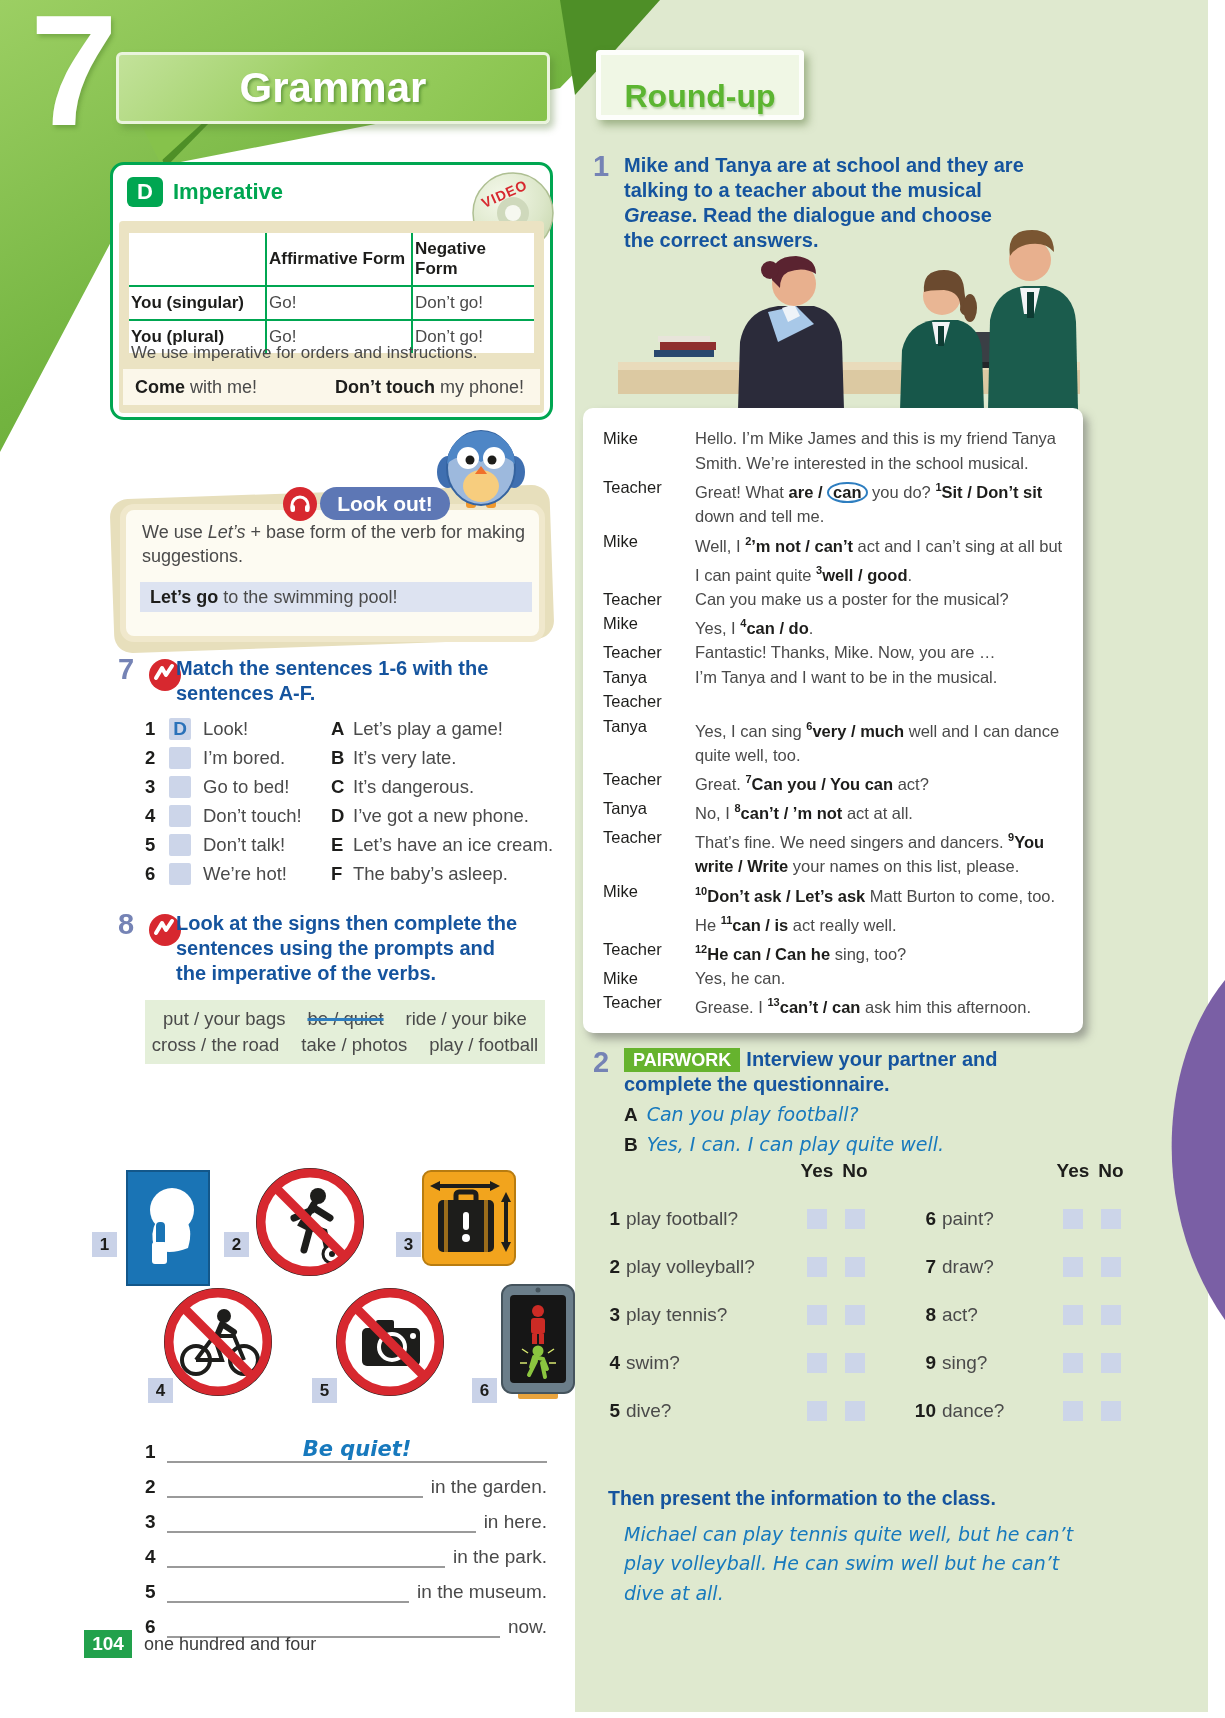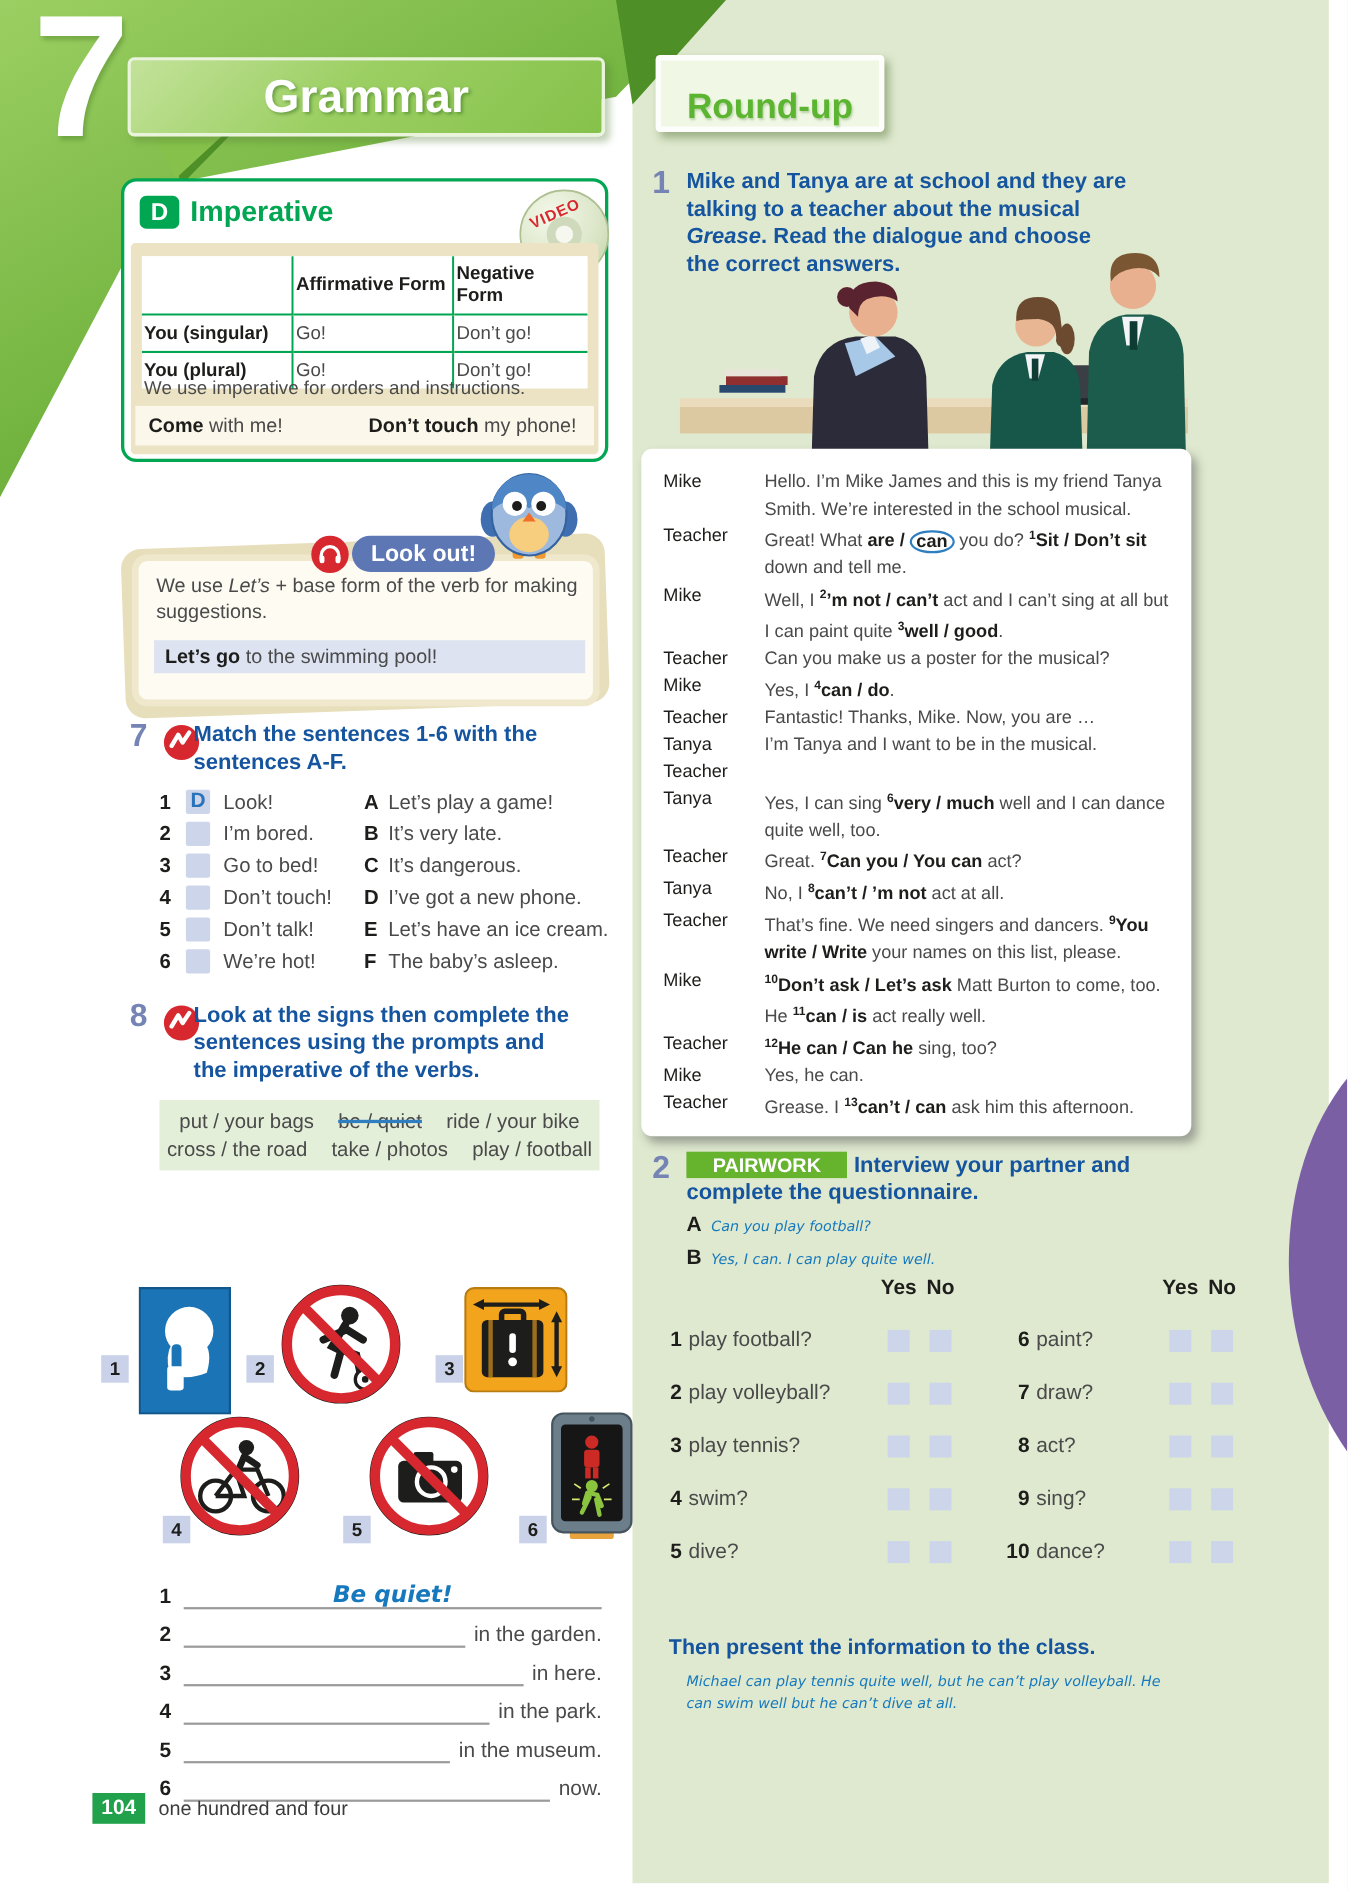--- a/index.html
+++ b/index.html
@@ -22,21 +22,21 @@
      box-shadow:4px 5px 8px rgba(90,120,60,.5);padding:5px;box-sizing:border-box;}
   #roundup-inner{width:100%;height:100%;background:#f0f7e5;display:flex;align-items:flex-end;justify-content:center;}
   #roundup-inner span{font-size:32px;font-weight:bold;color:#5cb531;text-shadow:1px 2px 2px rgba(90,140,60,.35);}
 
   
   #imp-box{left:110px;top:162px;width:443px;height:258px;background:#fff;border:3px solid #00a651;
            border-radius:14px;box-sizing:border-box;}
   #imp-head{position:absolute;left:14px;top:12px;display:flex;align-items:center;gap:10px;}
   #imp-badge{width:36px;height:30px;background:#00a651;border-radius:6px;color:#fff;font-weight:bold;
              font-size:22px;display:flex;align-items:center;justify-content:center;}
-  #imp-title{color:#00a651;font-weight:bold;font-size:26px;}
+  #imp-title{color:#00a651;font-weight:bold;font-size:22px;}
   #video-disc{position:absolute;left:358px;top:6px;width:84px;height:84px;}
   #imp-beige{position:absolute;left:6px;top:56px;width:425px;height:192px;background:#ebe3c3;border-radius:4px;}
   .imp-table{position:absolute;left:10px;top:12px;width:405px;background:#fff;display:grid;
              grid-template-columns:138px 146px 121px;font-size:17px;}
   .imp-table .c{padding:6px 2px;border-right:2px solid #00a651;border-bottom:2px solid #00a651;
                 display:flex;align-items:center;background:#fff;}
   .imp-table .c.last{border-right:none;}
   .imp-table .c.bot{border-bottom:none;}
   .imp-table .hdr{font-weight:bold;color:#1d1d1b;}
   .imp-table .rowhead{font-weight:bold;color:#1d1d1b;}
@@ -95,22 +95,22 @@
   #ex1-head{left:624px;top:153px;width:400px;}
   #photo{left:618px;top:192px;width:462px;height:218px;}
   #dlg-card{left:583px;top:408px;width:500px;background:#fff;border-radius:10px;
             box-shadow:5px 6px 9px rgba(90,90,90,.5);padding:18px 18px 14px 20px;box-sizing:border-box;}
   .dlg-row{display:flex;font-size:16.5px;line-height:24.5px;color:#4a4a4a;}
   .dlg-speaker{width:92px;flex:none;font-weight:normal;color:#1d1d1b;}
   .dlg-text{flex:1;}
   .dlg-text sup{font-size:11px;font-weight:bold;color:#1d1d1b;}
   .circled{border:2.5px solid #2e7ec0;border-radius:50%;padding:0 4px;display:inline-block;line-height:1.05;}
 
-  #pairwork-badge{background:#66b32e;color:#fff;font-weight:bold;font-size:18px;padding:2px 24px;margin-right:6px;}
-  .hand{color:#1779bd;font-style:italic;font-size:13px;font-family:"DejaVu Sans",sans-serif;}
+  #pairwork-badge{background:#66b32e;color:#fff;font-weight:bold;font-size:18px;padding:2px 9px;margin-right:6px;}
+  .hand{color:#1779bd;font-style:italic;font-size:19px;font-family:"DejaVu Sans",sans-serif;}
   #quiz{left:604px;top:1160px;display:grid;
         grid-template-columns:22px 172px 38px 38px 36px 32px 112px 38px 38px;
         row-gap:26px;align-items:center;font-size:19px;color:#4a4a4a;}
   #quiz .yn{font-weight:bold;color:#1d1d1b;text-align:center;}
   #quiz .qnum{font-weight:bold;color:#1d1d1b;text-align:right;padding-right:6px;}
   .cbx{width:20px;height:20px;background:#ccd5e9;margin:0 auto;}
   #ex2-footer{left:608px;top:1487px;width:480px;font-size:19.5px;font-weight:bold;color:#15549e;}
   #ex2-example{left:624px;top:1520px;width:450px;line-height:1.55;}
 
   #page-num{left:84px;top:1630px;width:48px;height:28px;background:#22a14c;display:flex;align-items:center;

